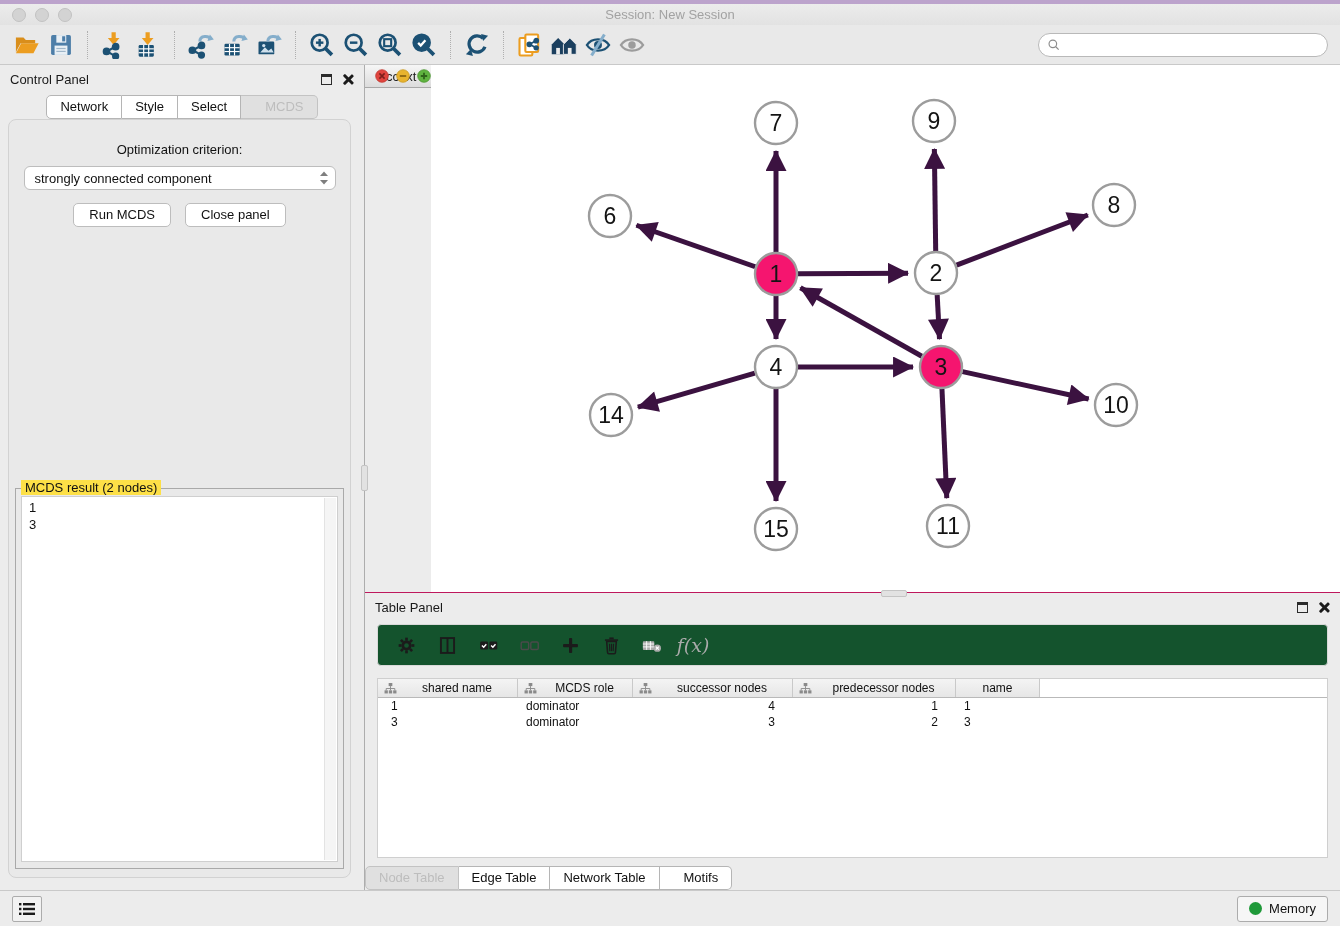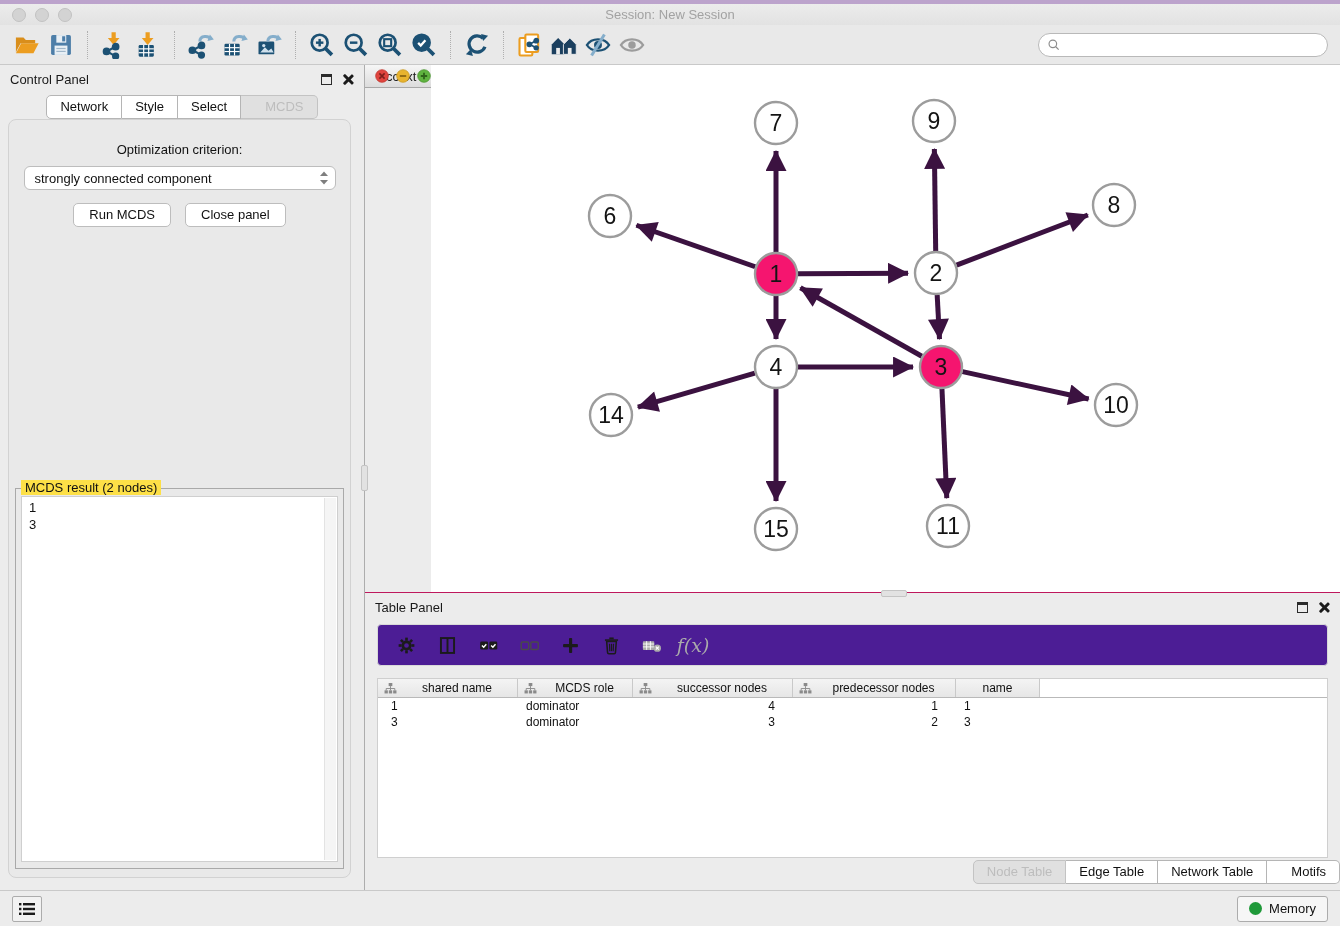--- a/index.html
+++ b/index.html
@@ -56,32 +56,32 @@
   .network-window{height:528px;display:flex;border-bottom:1px solid #be185d;}
   .net-titlebar{height:23px;background:linear-gradient(#F6F6F6,#DCDCDC);border-bottom:1px solid #A8A8A8;display:flex;align-items:center;position:relative;flex:none;}
   .traffic{display:flex;gap:7px;margin-left:10px;z-index:2;}
   .traffic svg{width:14px;height:14px;cursor:pointer;}
   .net-title{position:absolute;left:0;right:0;text-align:center;font-size:13px;color:#222;}
   .net-canvas{flex:1;background:#fff;position:relative;}
   .h-handle{position:absolute;left:450px;bottom:-5px;width:26px;height:7px;background:#E2E2E2;border:1px solid #C4C4C4;border-radius:2px;z-index:5;}
 
   
   .table-panel{flex:1;background:#ECECEC;position:relative;display:flex;flex-direction:column;}
-  .tp-toolbar{margin:3px 12px 0;height:42px;background:#4c1d95;border:1px solid #D9D9D9;border-radius:4px;display:flex;align-items:center;padding-left:16px;gap:17px;flex:none;}
+  .tp-toolbar{margin:3px 12px 0;height:42px;background:#14532d;border:1px solid #D9D9D9;border-radius:4px;display:flex;align-items:center;padding-left:16px;gap:17px;flex:none;}
   .tp-btn{width:24px;height:24px;display:flex;align-items:center;justify-content:center;cursor:pointer;}
   .tp-btn svg{width:21px;height:21px;}
   .tp-btn.disabled{cursor:default;}
   .fx-label{font-family:"DejaVu Serif",serif;font-style:italic;font-size:19px;color:#ABABAB;cursor:default;}
   .tp-table{margin:12px 12px 0;background:#fff;border:1px solid #CFCFCF;height:180px;flex:none;overflow:hidden;}
   .tp-head{display:flex;border-bottom:1px solid #B9B9B9;height:19px;}
   .th{display:flex;align-items:center;background:linear-gradient(#F4F4F4,#E6E6E6);border-right:1px solid #C9C9C9;font-size:12px;color:#111;padding:0 6px;gap:6px;flex:none;}
   .th .th-label{flex:1;text-align:center;}
   .tp-row{display:flex;height:16px;font-size:12px;color:#111;}
   .td{flex:none;padding:0 8px;line-height:16px;white-space:nowrap;overflow:hidden;}
-  .tp-tabs{text-align:right;margin-top:2px;}
+  .tp-tabs{text-align:left;margin-top:8px;}
   .tp-head .hier{flex:none;}
 
   
   .statusbar{height:36px;border-top:1px solid #C9C9C9;background:#ECECEC;display:flex;align-items:center;padding:0 12px;}
   .sb-left-btn{width:30px;height:26px;background:#F2F2F2;border:1px solid #ACACAC;border-radius:2px;display:flex;align-items:center;justify-content:center;cursor:pointer;}
   .sb-spacer{flex:1;}
   .memory-btn{height:26px;background:#F6F6F6;border:1px solid #ACACAC;border-radius:3px;display:flex;align-items:center;gap:7px;padding:0 11px;font-size:13px;color:#111;cursor:pointer;}
   .mem-dot{width:13px;height:13px;border-radius:50%;}
 </style>
 </head>

